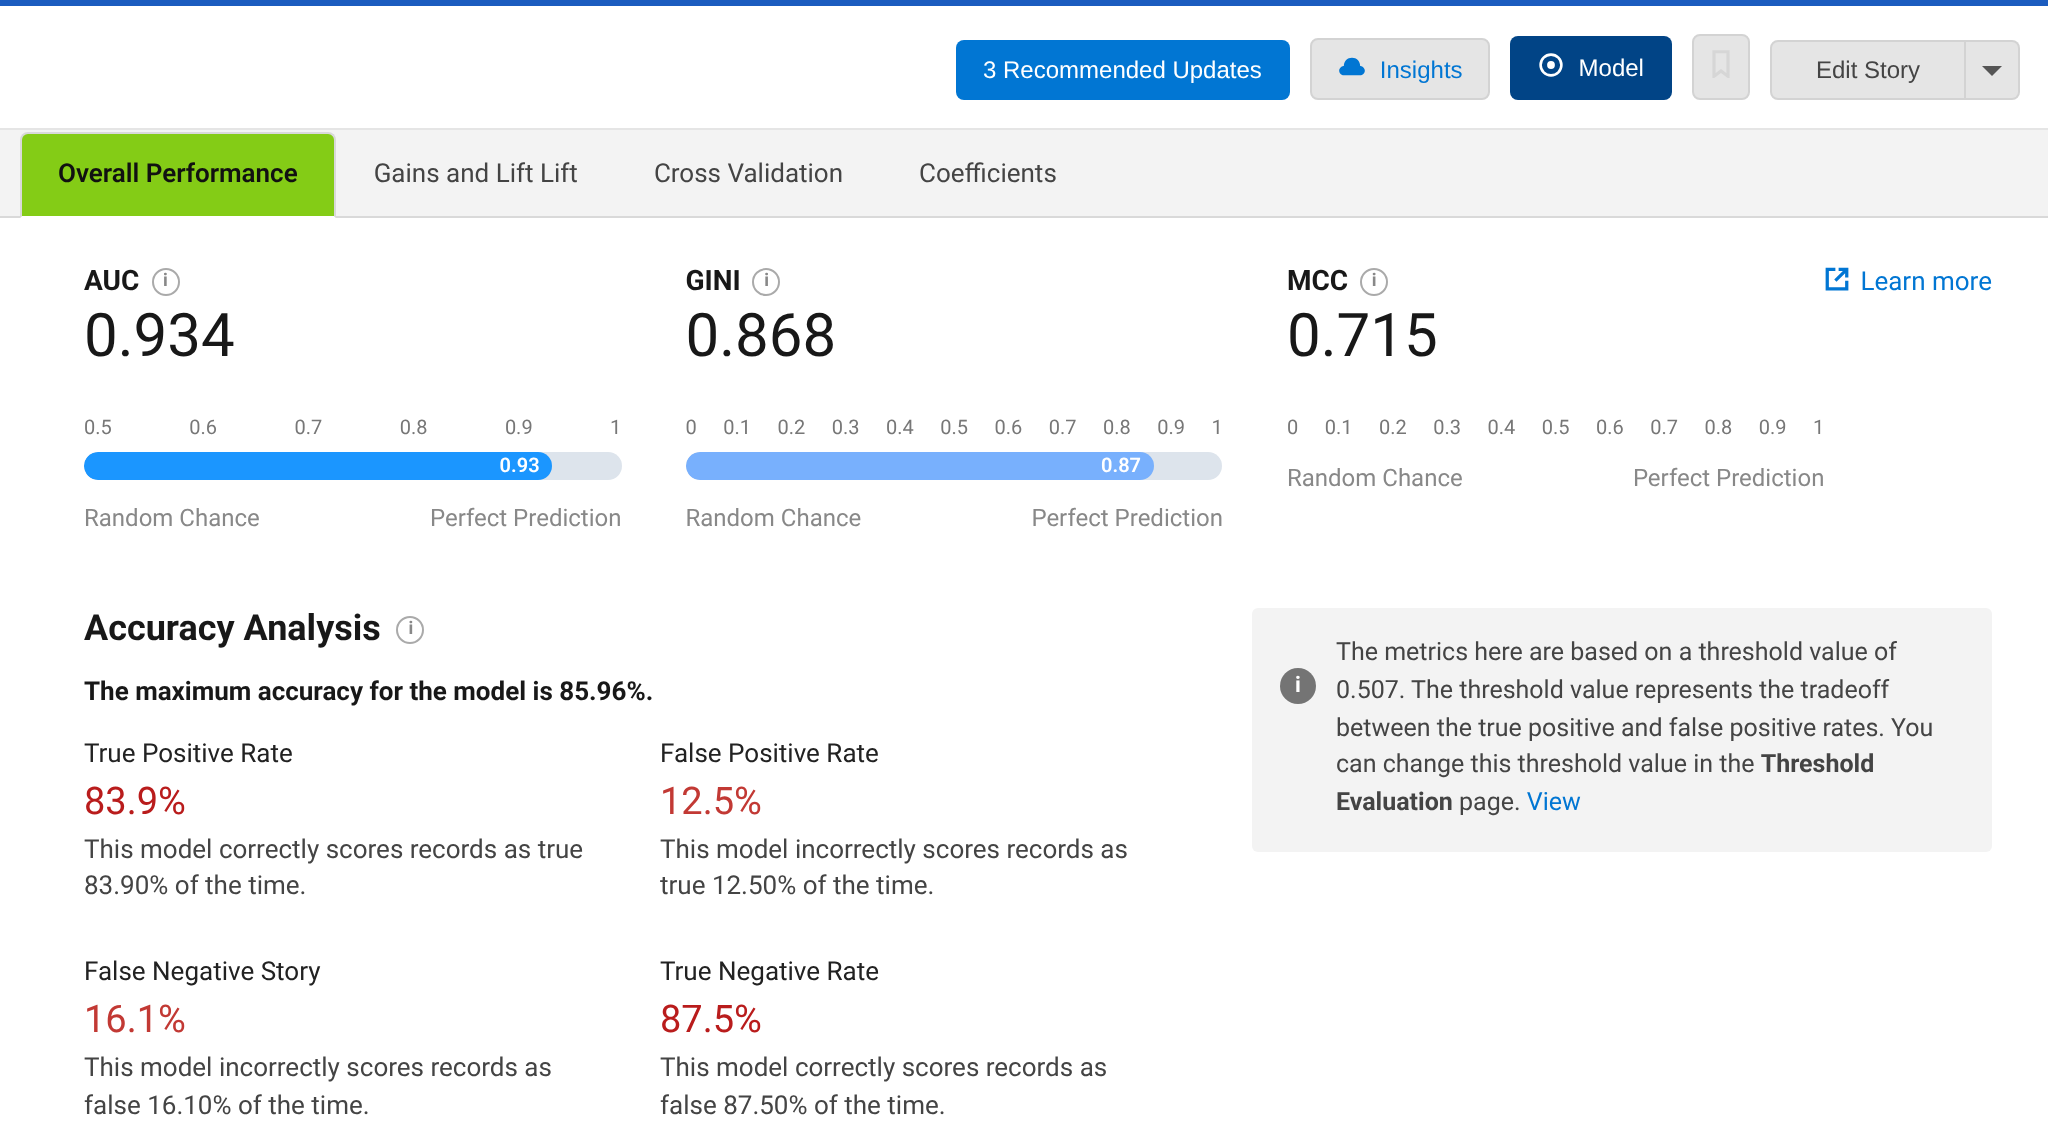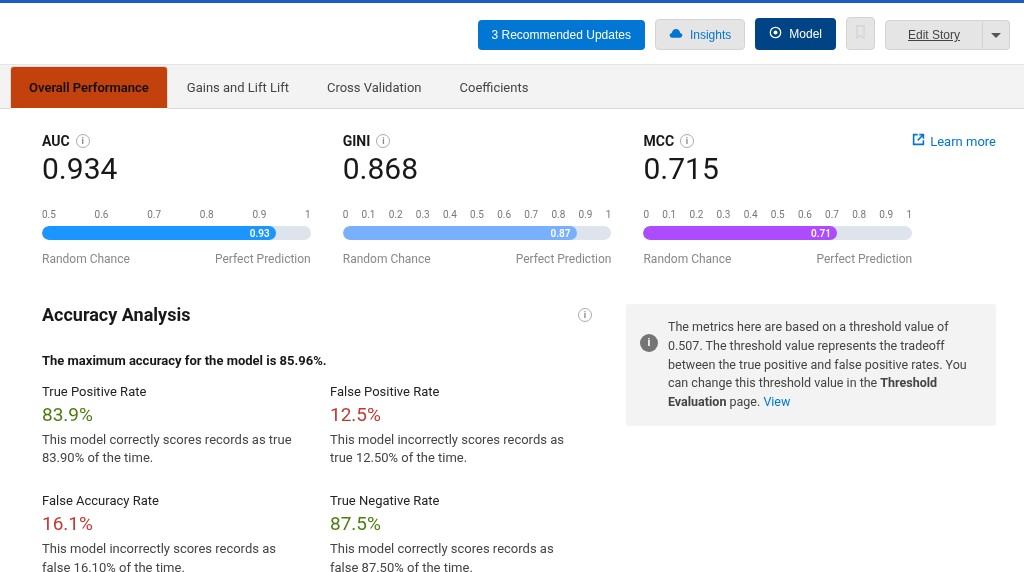--- a/index.html
+++ b/index.html
@@ -5,50 +5,50 @@
     * { margin:0; padding:0; box-sizing:border-box; }
     body { font-family:-apple-system,BlinkMacSystemFont,"Segoe UI",Roboto,Helvetica,Arial,sans-serif; background:#fff; color:#181818; width:1024px; height:572px; overflow:hidden; }
     .topstrip { height:3px; background:#1b5cbf; }
     .toolbar { display:flex; justify-content:flex-end; align-items:flex-end; gap:10px; padding:14px 14px 14px 14px; border-bottom:1px solid #e5e5e5; }
     .btn { display:inline-flex; align-items:center; gap:7px; font-size:12px; padding:7px 13px; border-radius:4px; cursor:pointer; border:1px solid transparent; white-space:nowrap; }
     .btn-primary { background:#0176d3; color:#fff; }
     .btn-primary.dark { background:#014486; }
     .btn-outline { background:#e5e5e5; color:#0176d3; border:1px solid #d3d3d3; }
     .btn-outline.neutral { color:#444; padding:7px 8px; }
     .editgrp { display:flex; }
-    .editgrp .btn { border-radius:0;text-decoration:underline; }
+    .editgrp .btn { border-radius:0; }
     .editgrp .btn:first-child { border-radius:4px 0 0 4px; padding:7px 22px; }
     .editgrp .btn:last-child { border-radius:0 4px 4px 0; border-left:none; padding:7px 8px; }
     .icn { display:inline-block; }
 
     .tabs { display:flex; background:#f3f3f3; border-bottom:1px solid #d9d9d9; padding:0 10px; }
     .tab { font-size:13px; color:#444; padding:13px 18px; cursor:pointer; border:1px solid transparent; position:relative; top:1px; }
-    .tab.active { background:#c2410c; color:#111; font-weight:600; border:1px solid #d9d9d9; border-bottom:1px solid #fff; border-radius:4px 4px 0 0; }
+    .tab.active { background:#84cc16; color:#111; font-weight:600; border:1px solid #d9d9d9; border-bottom:1px solid #fff; border-radius:4px 4px 0 0; }
 
     .content { padding:24px 28px 0 42px; }
     .learnmore { float:right; color:#0176d3; font-size:13px; display:flex; align-items:center; gap:5px; cursor:pointer; }
     .gauges { display:flex; gap:32px; }
     .gauge { flex:1; max-width:300px; }
     .g-title { display:flex; align-items:center; gap:6px; font-size:14px; font-weight:700; margin-bottom:2px; }
     .info-icn { width:14px; height:14px; border-radius:50%; border:1px solid #aaa; display:inline-flex; align-items:center; justify-content:center; font-size:9px; color:#888; }
     .g-value { font-size:30px; font-weight:400; margin-bottom:23px; }
     .g-ticks { display:flex; justify-content:space-between; font-size:10px; color:#777; margin-bottom:6px; }
     .g-bar { position:relative; height:14px; background:#dde4ec; border-radius:8px; overflow:hidden; }
     .g-fill { position:absolute; left:0; top:0; bottom:0; border-radius:8px; }
     .g-label { position:absolute; top:0; bottom:0; display:flex; align-items:center; color:#fff; font-size:10px; font-weight:600; padding:0 6px; }
     .g-ends { display:flex; justify-content:space-between; font-size:12px; color:#888; margin-top:12px; }
 
     .lower { display:flex; gap:24px; margin-top:38px; }
     .accuracy { flex:1; padding-right:10px; }
-    .acc-title { display:flex; align-items:center; gap:8px; font-size:18px; font-weight:700; margin-bottom:28px;justify-content:space-between; }
+    .acc-title { display:flex; align-items:center; gap:8px; font-size:18px; font-weight:700; margin-bottom:14px; }
     .acc-sub { font-size:13px; font-weight:700; margin-bottom:16px; }
     .acc-grid { display:grid; grid-template-columns:1fr 1fr; column-gap:26px; row-gap:26px; }
     .acc-cell h4 { font-size:13px; font-weight:400; color:#222; margin-bottom:4px; }
     .acc-val { font-size:19px; margin-bottom:5px; }
-    .green { color:#4d7c0f; }
+    .green { color:#b91c1c; }
     .red { color:#c23934; }
     .acc-cell p { font-size:13px; color:#444; line-height:1.4; max-width:250px; }
 
     .infobox { flex:0 0 370px; background:#f3f3f3; color:#444; font-size:12.5px; line-height:1.5; padding:14px 16px 14px 14px; display:flex; gap:10px; align-self:flex-start; border-radius:3px; }
     .infobox .circle { flex:0 0 18px; width:18px; height:18px; border-radius:50%; background:#747474; color:#fff; font-size:11px; font-weight:700; display:flex; align-items:center; justify-content:center; margin-top:16px; }
     .infobox b { font-weight:700; }
     .infobox a { color:#0176d3; cursor:pointer; text-decoration:none; }
   </style>
 </head>
 <body>
@@ -174,24 +174,20 @@
           <span>0.2</span>
           <span>0.3</span>
           <span>0.4</span>
           <span>0.5</span>
           <span>0.6</span>
           <span>0.7</span>
           <span>0.8</span>
           <span>0.9</span>
           <span>1</span>
         </div>
-    <div class="g-bar">
-      <div class="g-fill" style="width:72%;background:#ad4bff"></div>
-      <div class="g-label" style="left:calc(72% - 32px)">0.71</div>
-    </div>
     <div class="g-ends">
           <span>Random Chance</span>
           <span>Perfect Prediction</span>
         </div>
   </div>
     </div>
 
   <div class="lower">
     <div class="accuracy">
       <div class="acc-title">
@@ -204,21 +200,21 @@
     <h4>True Positive Rate</h4>
     <div class="acc-val green">83.9%</div>
     <p>This model correctly scores records as true 83.90% of the time.</p>
   </div>
   <div class="acc-cell">
     <h4>False Positive Rate</h4>
     <div class="acc-val red">12.5%</div>
     <p>This model incorrectly scores records as true 12.50% of the time.</p>
   </div>
   <div class="acc-cell">
-    <h4>False Accuracy Rate</h4>
+    <h4>False Negative Story</h4>
     <div class="acc-val red">16.1%</div>
     <p>This model incorrectly scores records as false 16.10% of the time.</p>
   </div>
   <div class="acc-cell">
     <h4>True Negative Rate</h4>
     <div class="acc-val green">87.5%</div>
     <p>This model correctly scores records as false 87.50% of the time.</p>
   </div>
         </div>
     </div>

